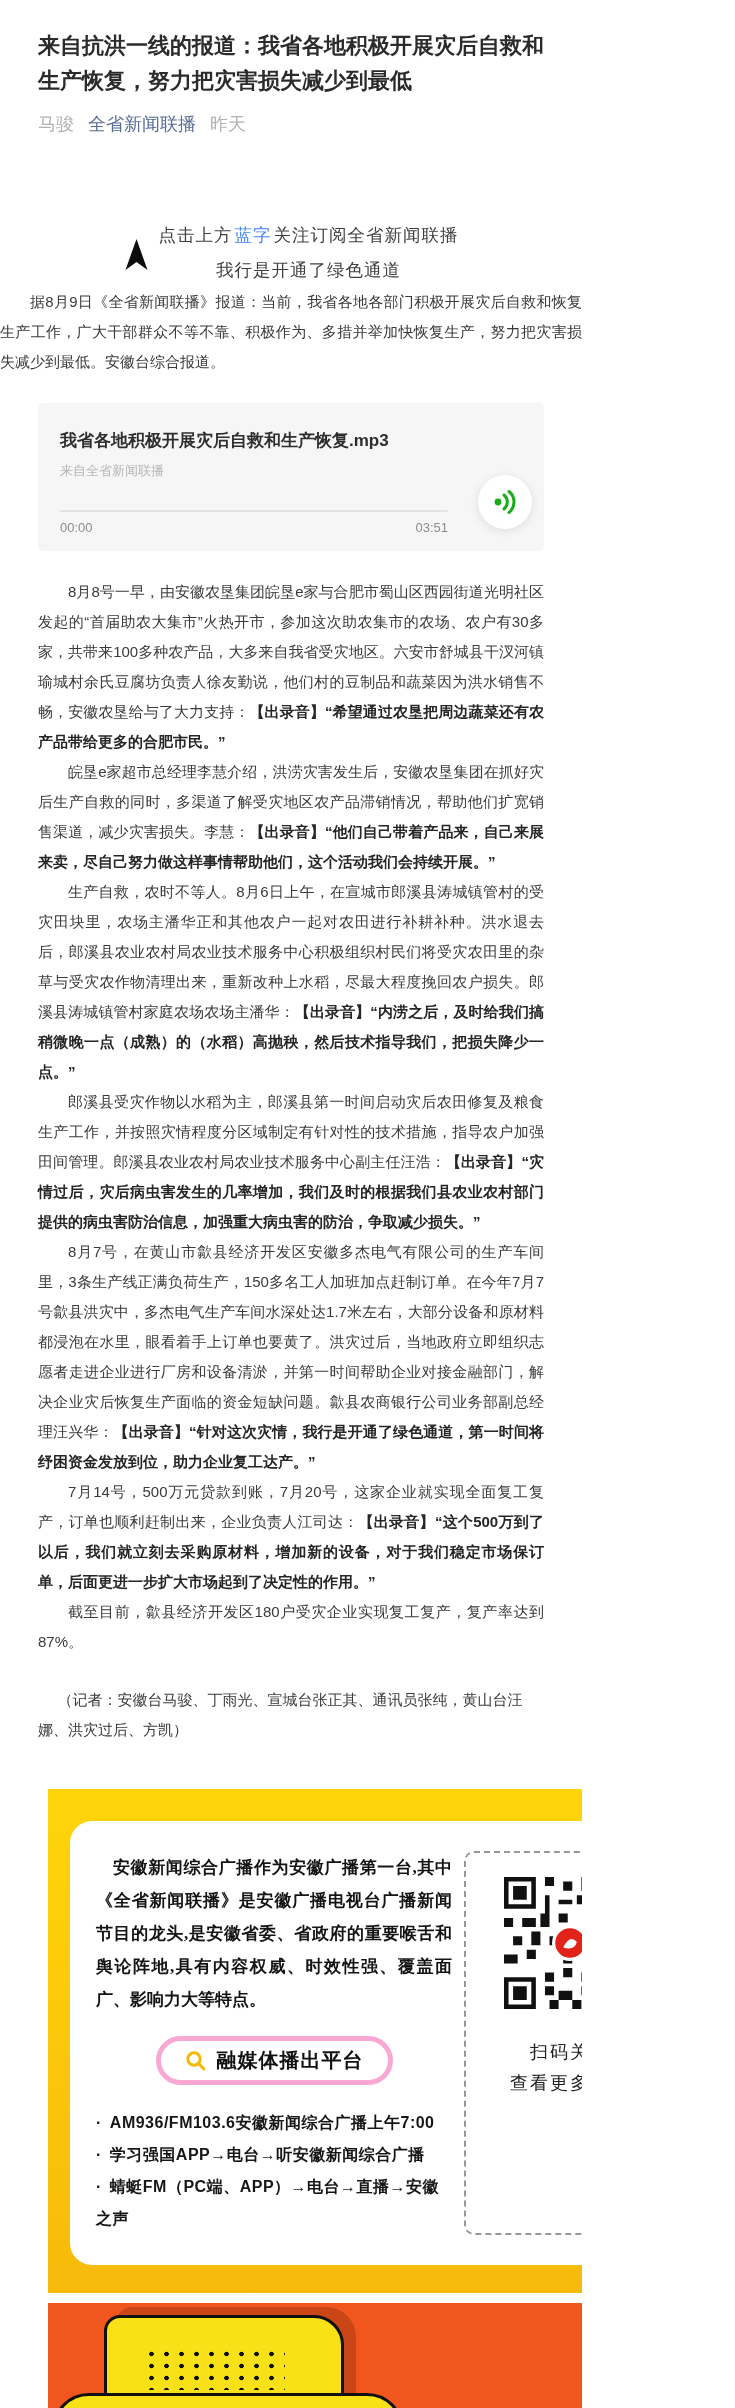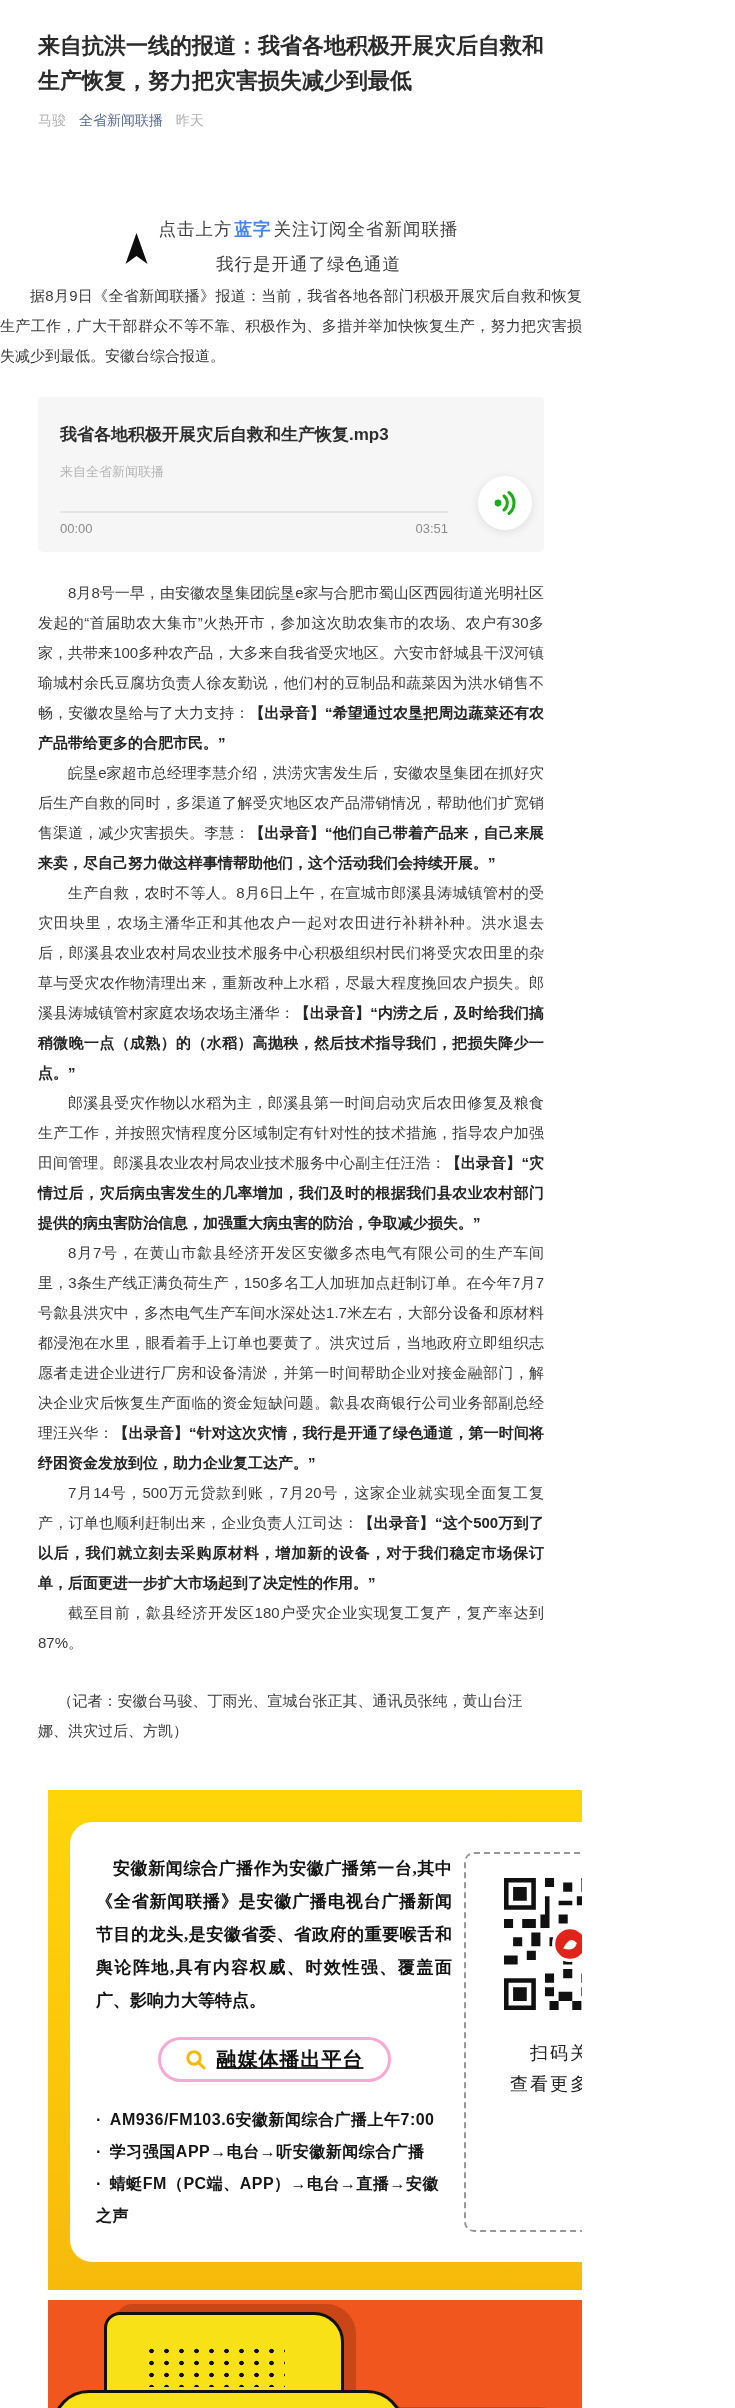--- a/index.html
+++ b/index.html
@@ -1,54 +1,54 @@
 <!DOCTYPE html>
 <html><head>
 <meta charset="utf-8">
 <style>
   html,body{margin:0;padding:0;background:#fff;}
   body{width:735px;font-family:"Liberation Sans","DejaVu Sans",sans-serif;color:#333;}
   .page{width:582px;overflow:hidden;background:#fff;}
 
   
   .title{margin:28px 38px 0;font-size:22px;line-height:1.6;font-weight:700;color:#2b2b2b;}
-  .meta{margin:14px 38px 0;font-size:14px;color:#b2b2b2;}
+  .meta{margin:14px 38px 0;font-size:18px;color:#b2b2b2;}
   .meta .account{color:#576b95;margin:0 9px;cursor:pointer;}
 
   
   .follow{margin-top:82px;display:flex;justify-content:center;align-items:center;gap:10px;}
   .follow-lines{text-align:center;font-size:17.5px;color:#3f3f3f;line-height:1.95;letter-spacing:1px;}
-  .blue{color:#4285f4;margin:16px 2px;font-weight:bold;}
+  .blue{color:#4285f4;margin:16px 2px;}
   .arrow-wrap{display:flex;align-items:center;margin-top:6px;}
 
   
   .lead{margin:62px 38px 0;}
   p.para,.lead{font-size:15px;line-height:30px;text-align:justify;text-indent:2em;color:#3a3a3a;margin:0;}
   .paras{margin:26px 38px 0;}
   .b{font-weight:700;color:#262626;}
   .credit{margin:28px 38px 0;font-size:15px;line-height:30px;text-indent:1.3em;color:#3a3a3a;}
 
   
   .audio{margin:26px 38px 0;background:#f6f6f6;border-radius:5px;padding:26px 22px 16px;position:relative;}
   .audio-title{font-size:17px;font-weight:700;color:#2e2e2e;}
-  .audio-source{font-size:13px;color:#b5b5b5;margin-top:17px;}
+  .audio-source{font-size:13px;color:#b5b5b5;margin-top:10px;}
   .audio-bar{margin-top:30px;height:2px;background:#e3e3e3;width:calc(100% - 74px);border-radius:1px;cursor:pointer;}
   .audio-times{display:flex;justify-content:space-between;width:calc(100% - 74px);font-size:13px;color:#8c8c8c;margin-top:8px;}
   .audio-btn{position:absolute;right:12px;bottom:22px;width:54px;height:54px;border-radius:50%;background:#fff;
     box-shadow:0 2px 10px rgba(0,0,0,.10);display:flex;align-items:center;justify-content:center;cursor:pointer;}
 
   
   .promo{margin:44px 0 0 48px;width:660px;box-sizing:border-box;background:linear-gradient(180deg,#ffd50a,#f7ba0b);
     padding:32px 16px 28px 22px;}
   .promo-inner{background:#fff;border-radius:22px;padding:30px 16px 30px 26px;display:flex;}
   .promo-left{flex:1;min-width:0;}
   .promo-intro{font-family:"Liberation Serif","DejaVu Serif",serif;font-size:17px;line-height:1.95;color:#141414;
     font-weight:700;text-indent:1em;margin:0;text-align:justify;}
-  .pill{margin:20px auto 22px;width:max-content;border:3px solid #f9a8d4;border-radius:999px;padding:6px 24px;
-    display:flex;align-items:center;gap:10px;cursor:pointer;text-decoration:underline;}
+  .pill{margin:20px auto 22px;width:max-content;border:5px solid #f9a8d4;border-radius:999px;padding:6px 24px;
+    display:flex;align-items:center;gap:10px;cursor:pointer;}
   .pill-label{font-size:20px;font-weight:800;color:#111;letter-spacing:1px;}
   .channel{font-size:16px;font-weight:700;color:#161616;line-height:2.0;letter-spacing:.5px;}
   .channel::before{content:"·";margin-right:8px;font-weight:900;}
   .promo-right{width:196px;margin-left:12px;border:2px dashed #979797;border-radius:10px;display:flex;
     flex-direction:column;align-items:center;padding:24px 6px;flex-shrink:0;}
   .qr-caption{font-size:18px;color:#222;letter-spacing:2px;line-height:1.75;margin-top:28px;text-align:center;}
 
   
   .banner{position:relative;margin:10px 0 0 48px;width:687px;height:356px;background:#f0561e;overflow:hidden;}
   .f-flag{position:absolute;left:56px;top:12px;width:234px;height:100px;background:#f8e116;border:3px solid #111;

